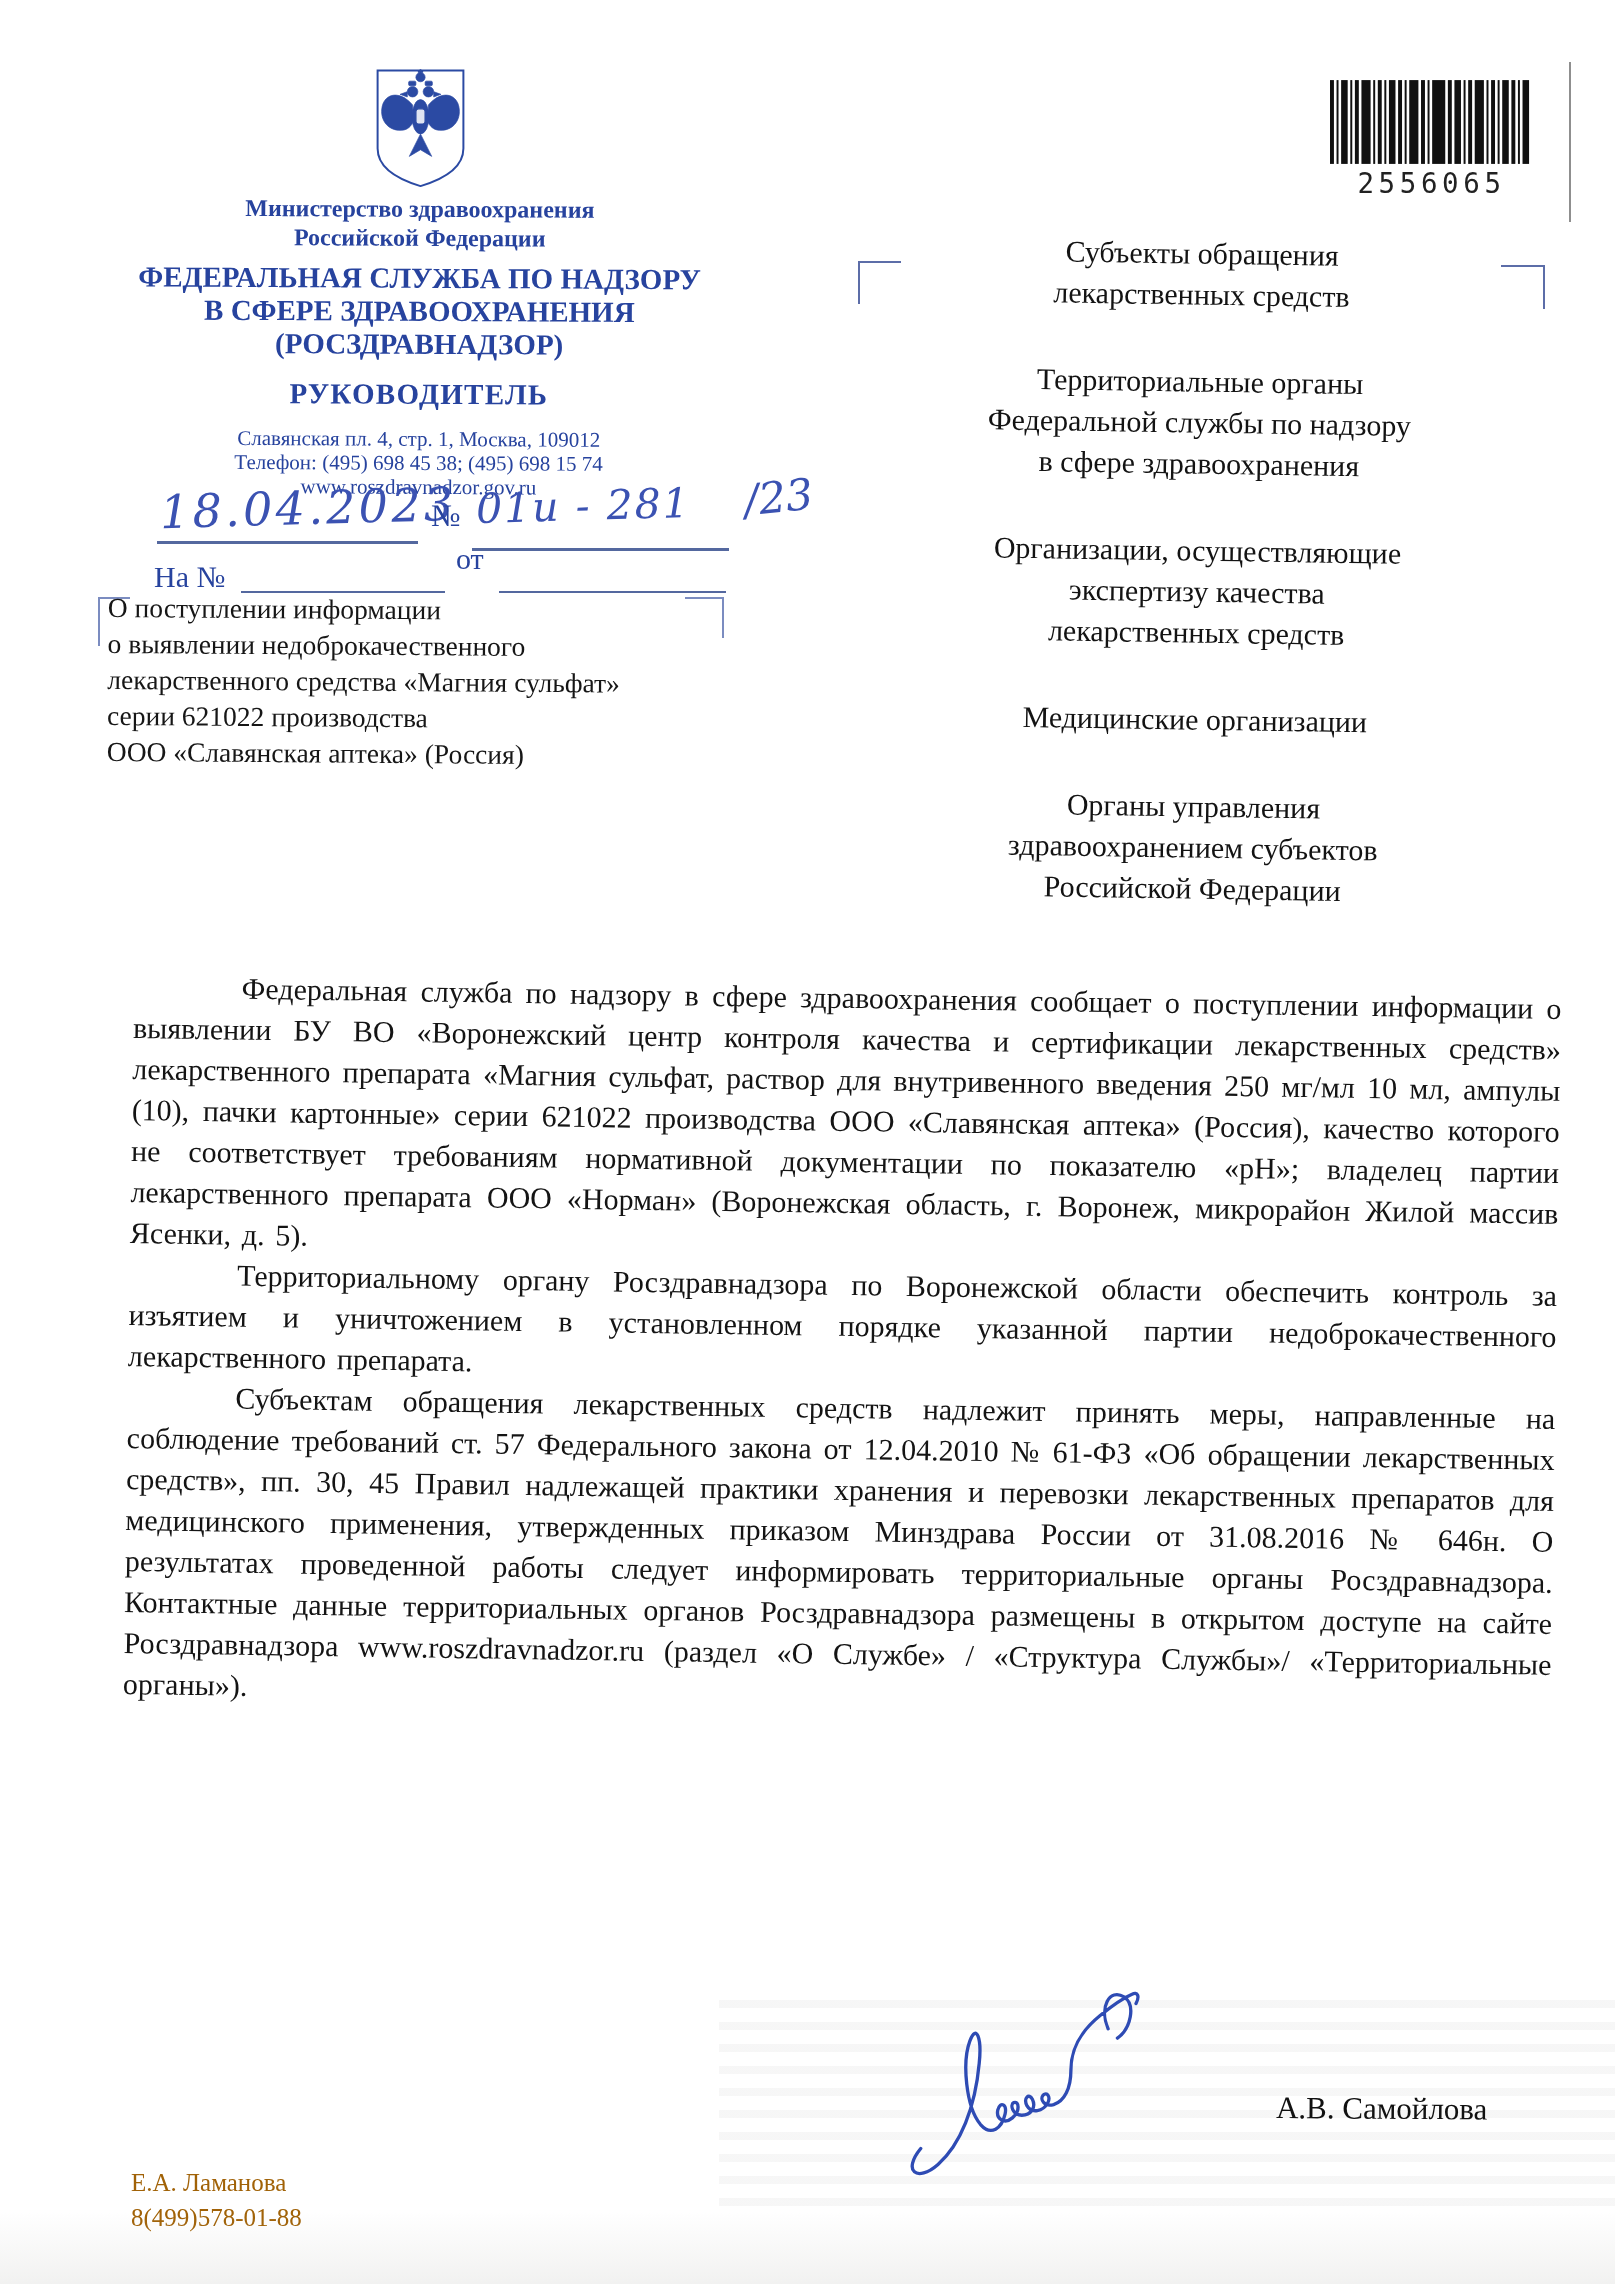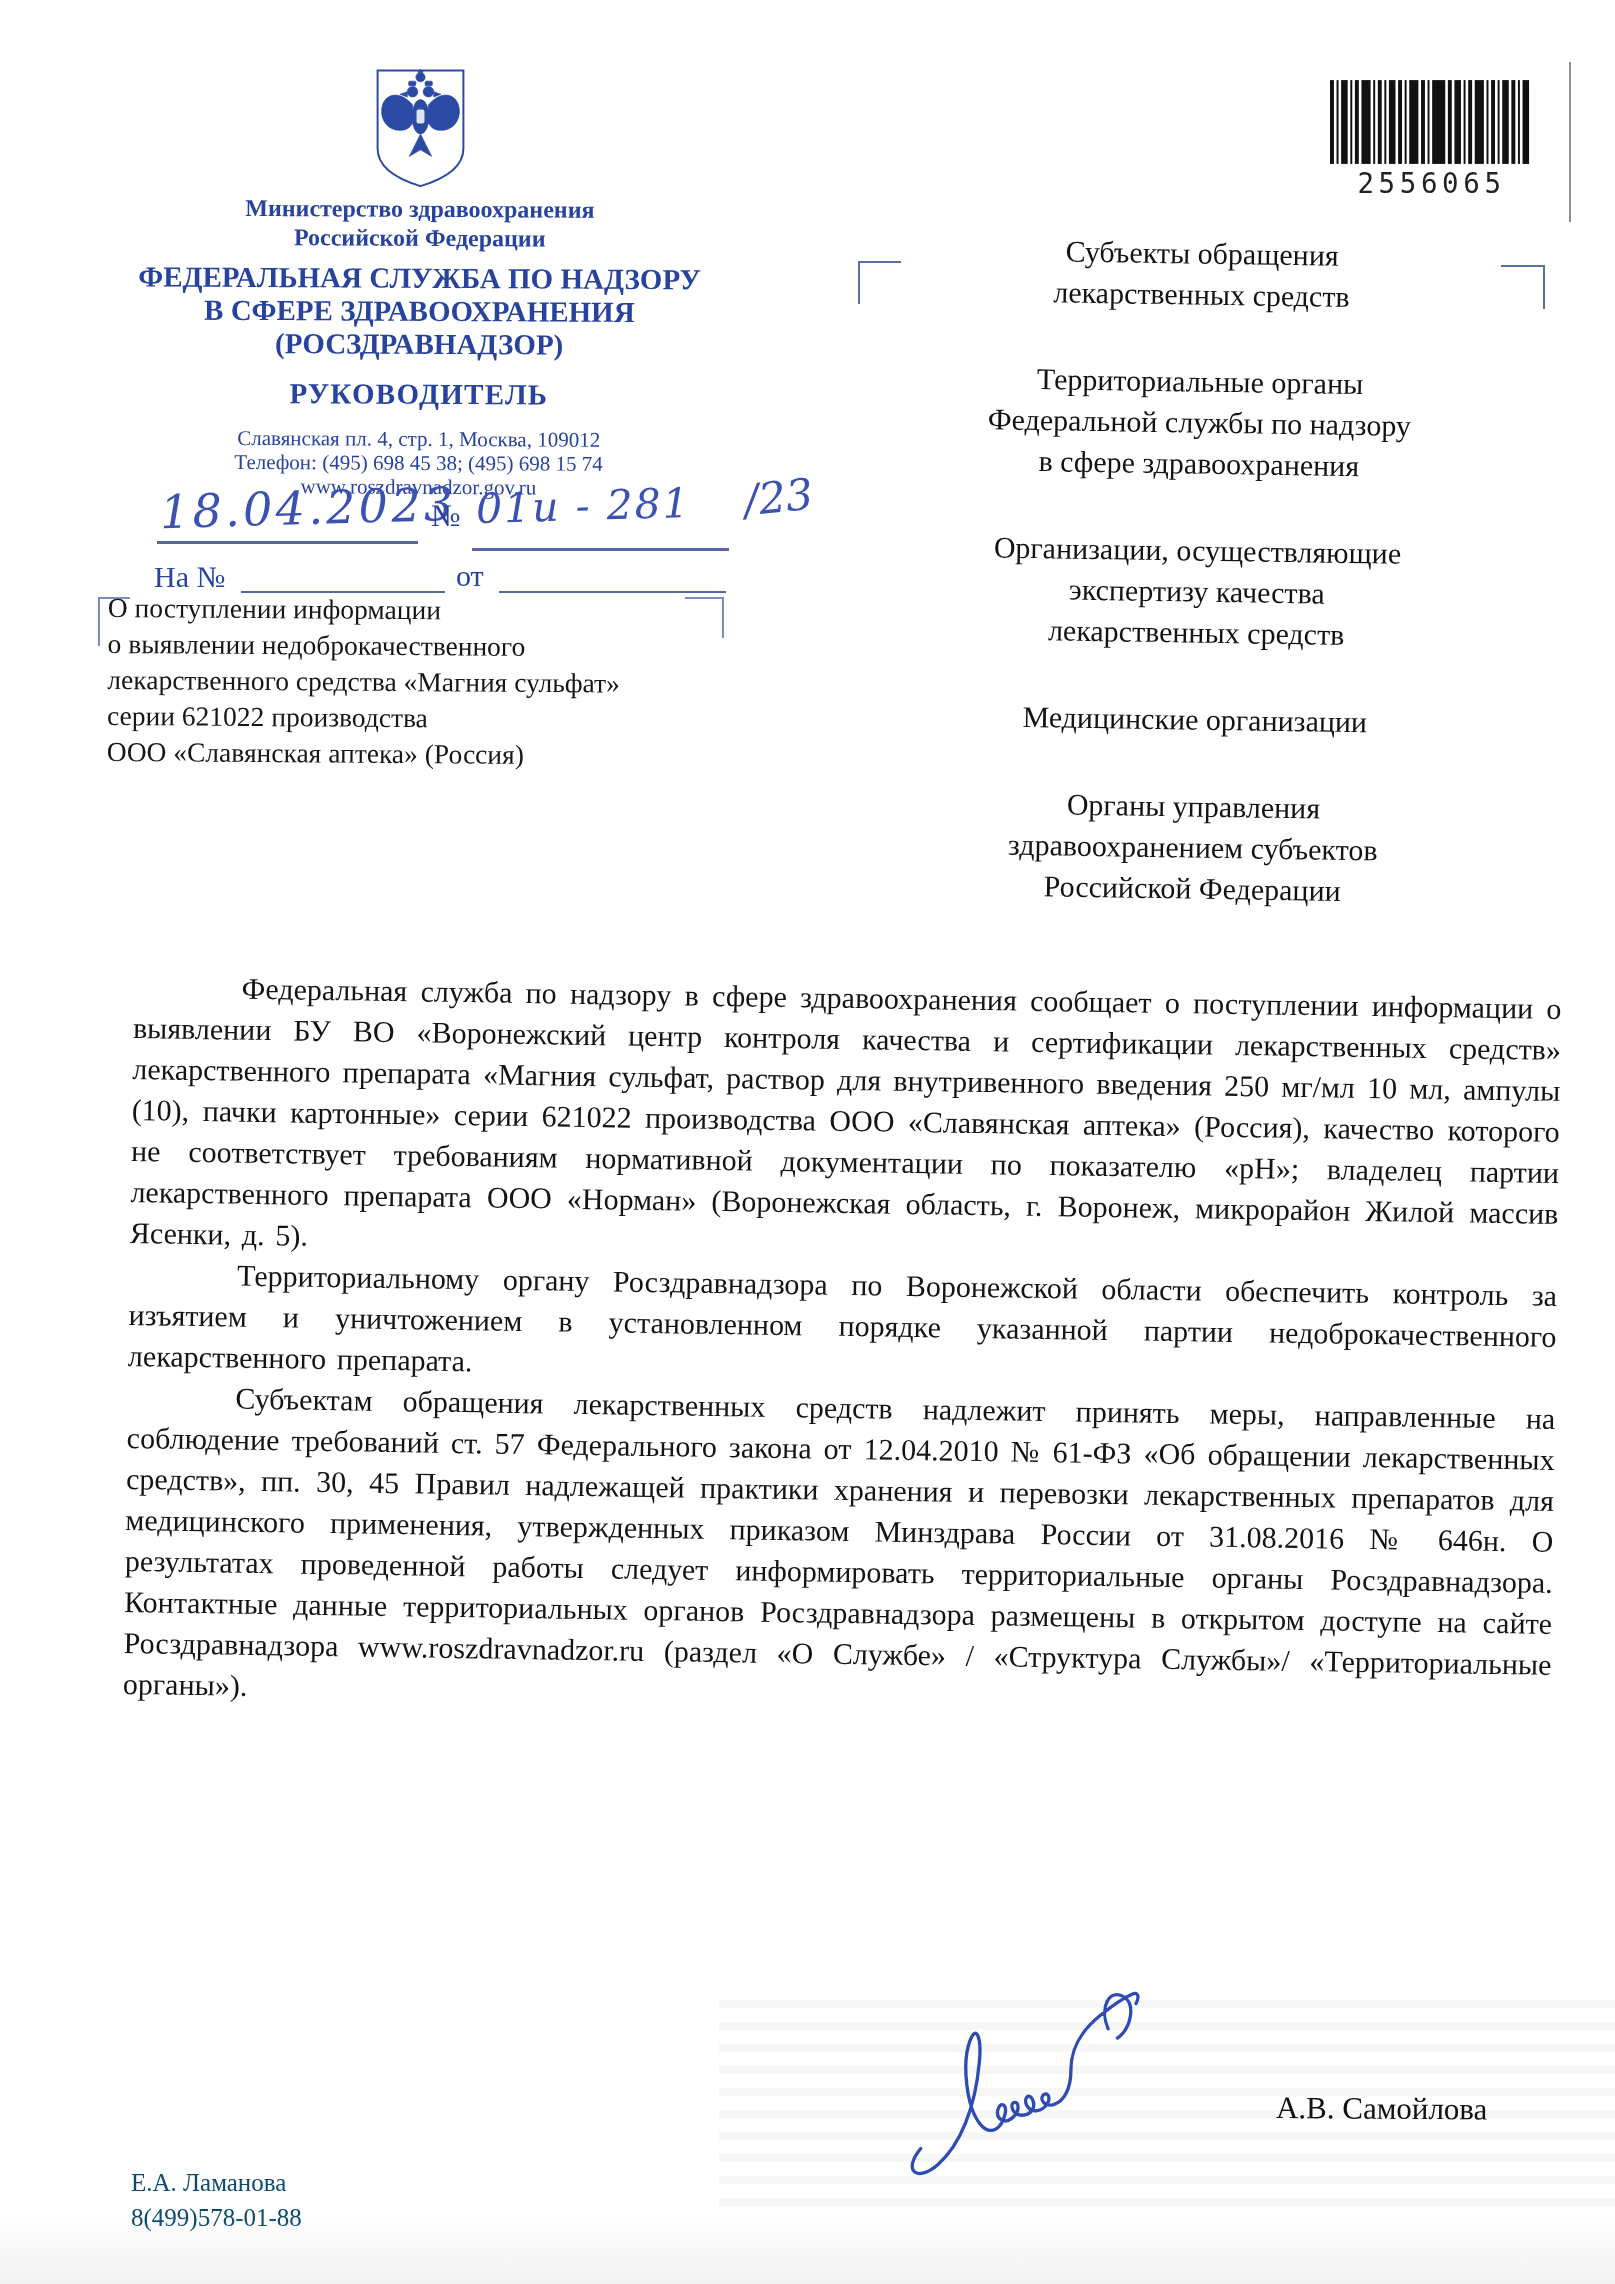--- a/index.html
+++ b/index.html
@@ -31,21 +31,21 @@
   .num-hw{left:476px;top:482px;font-size:41px;letter-spacing:2px;transform:rotate(-1.6deg);}
   .num-suffix-hw{left:744px;top:472px;font-size:43px;transform:rotate(-6deg);}
   .rline{position:absolute;height:2.6px;background:#54689f;}
   .line-date{left:157px;top:541px;width:261px;}
   .line-num{left:472px;top:548px;width:257px;}
   .line-reply1{left:241px;top:591px;width:204px;height:2px;}
   .line-reply2{left:499px;top:591px;width:227px;height:2px;}
   .blue-label{position:absolute;color:#27439e;font-size:30px;white-space:nowrap;}
   .num-label{left:431px;top:498px;font-size:31px;}
   .reply-label{left:154px;top:560px;}
-  .reply-from{left:456px;top:559px;}
+  .reply-from{left:456px;top:542px;}
   
   .subject{
     position:absolute;left:108px;top:590px;width:621px;
     font-size:27.5px;line-height:36px;color:#161616;
     transform:rotate(0.4deg);transform-origin:left top;
   }
   .corner{position:absolute;border:0 solid #7b8cc0;}
   .c-subj-l{left:98px;top:597px;width:30px;height:47px;border-left-width:2px;border-top-width:2px;}
   .c-subj-r{left:685px;top:597px;width:37px;height:39px;border-right-width:2px;border-top-width:2px;}
   .c-rcpt-l{left:858px;top:261px;width:41px;height:41px;border-left-width:2.6px;border-top-width:2.6px;border-color:#5c6da8;}
@@ -71,21 +71,21 @@
     font-family:"DejaVu Sans Mono",monospace;font-size:27.5px;color:#222;
     letter-spacing:4.6px;margin-top:1.3px;
   }
   .scan-line{position:absolute;left:1569px;top:62px;width:2px;height:160px;background:#8f8f8f;}
   
   .sign-svg{position:absolute;left:896px;top:1977px;width:294px;height:206px;}
   .sign-name{
     position:absolute;left:1276px;top:2091px;width:281px;
     font-size:31px;color:#111;transform:rotate(0.4deg);white-space:nowrap;
   }
-  .executor{position:absolute;left:131px;top:2165px;font-size:25px;line-height:35px;color:#0c4a6e;}
+  .executor{position:absolute;left:131px;top:2165px;font-size:25px;line-height:35px;color:#a16207;}
   .noise{
     position:absolute;left:719px;top:2000px;width:897px;height:216px;
     background:repeating-linear-gradient(180deg,rgba(90,90,90,0.05) 0 7.8px,rgba(0,0,0,0) 7.8px 22px);
   }
   .bottom-fade{
     position:absolute;left:0;bottom:0;width:1616px;height:72px;
     background:linear-gradient(rgba(255,255,255,0),rgba(180,180,175,0.18));
   }
 </style>
 </head>

